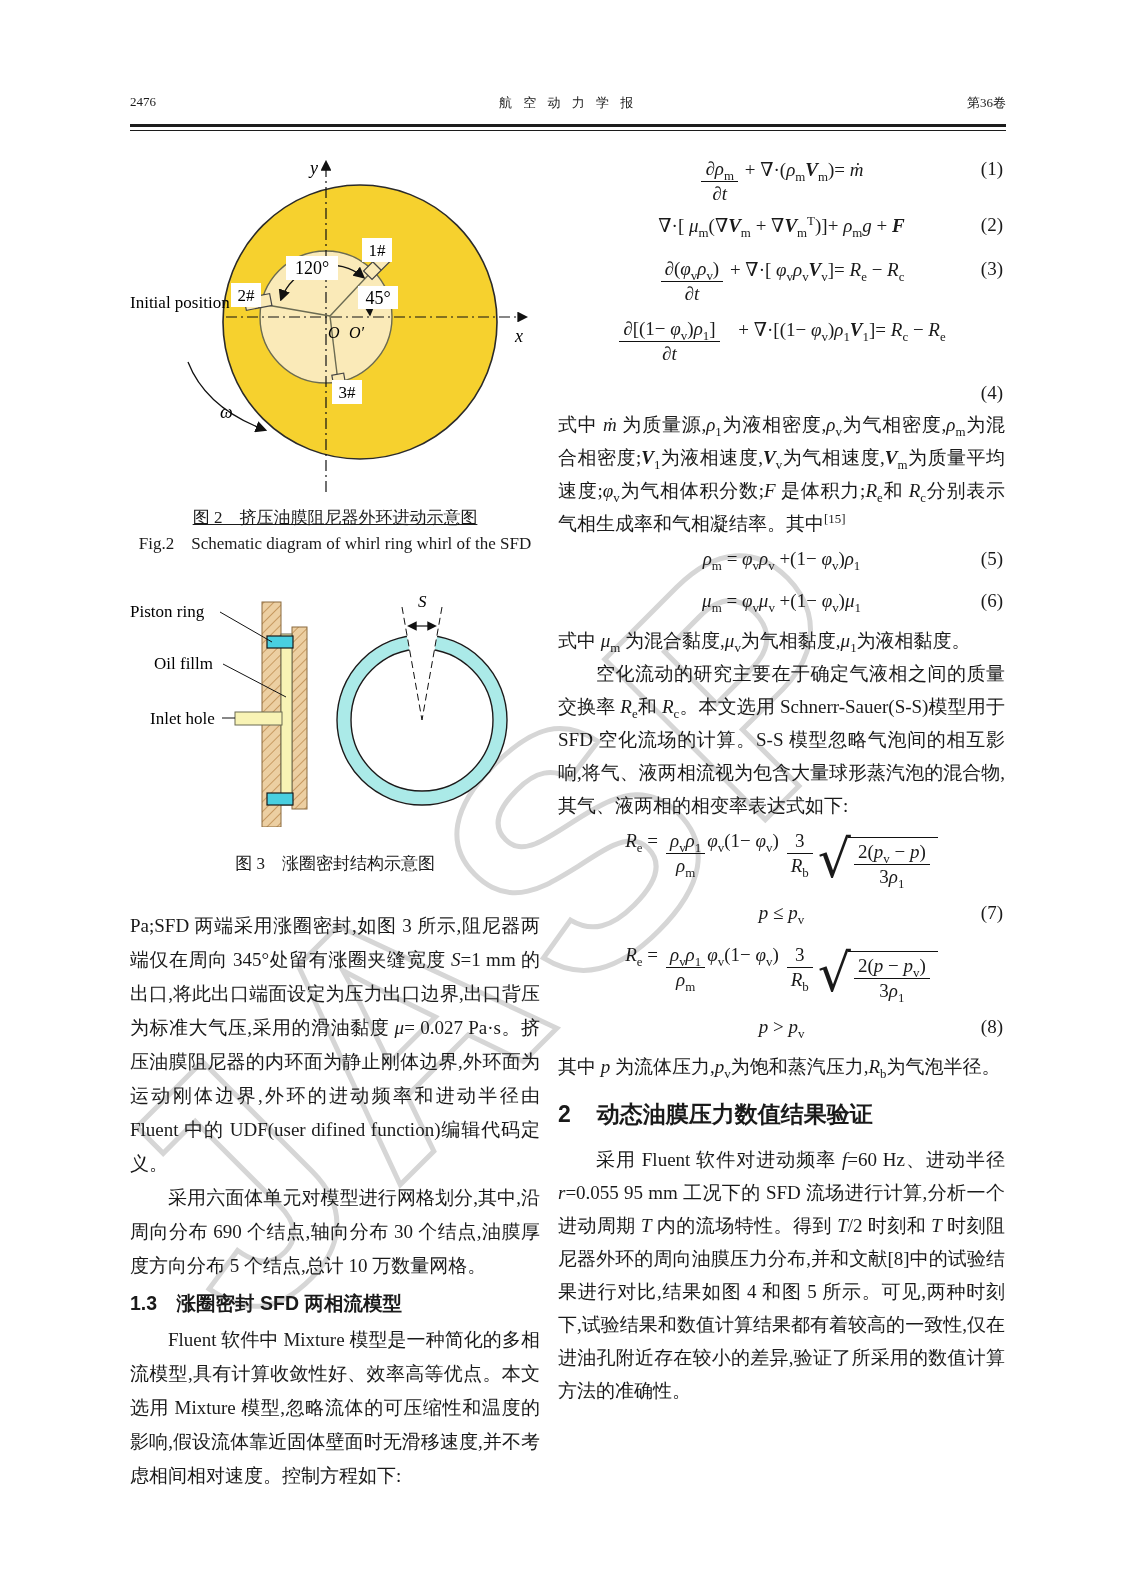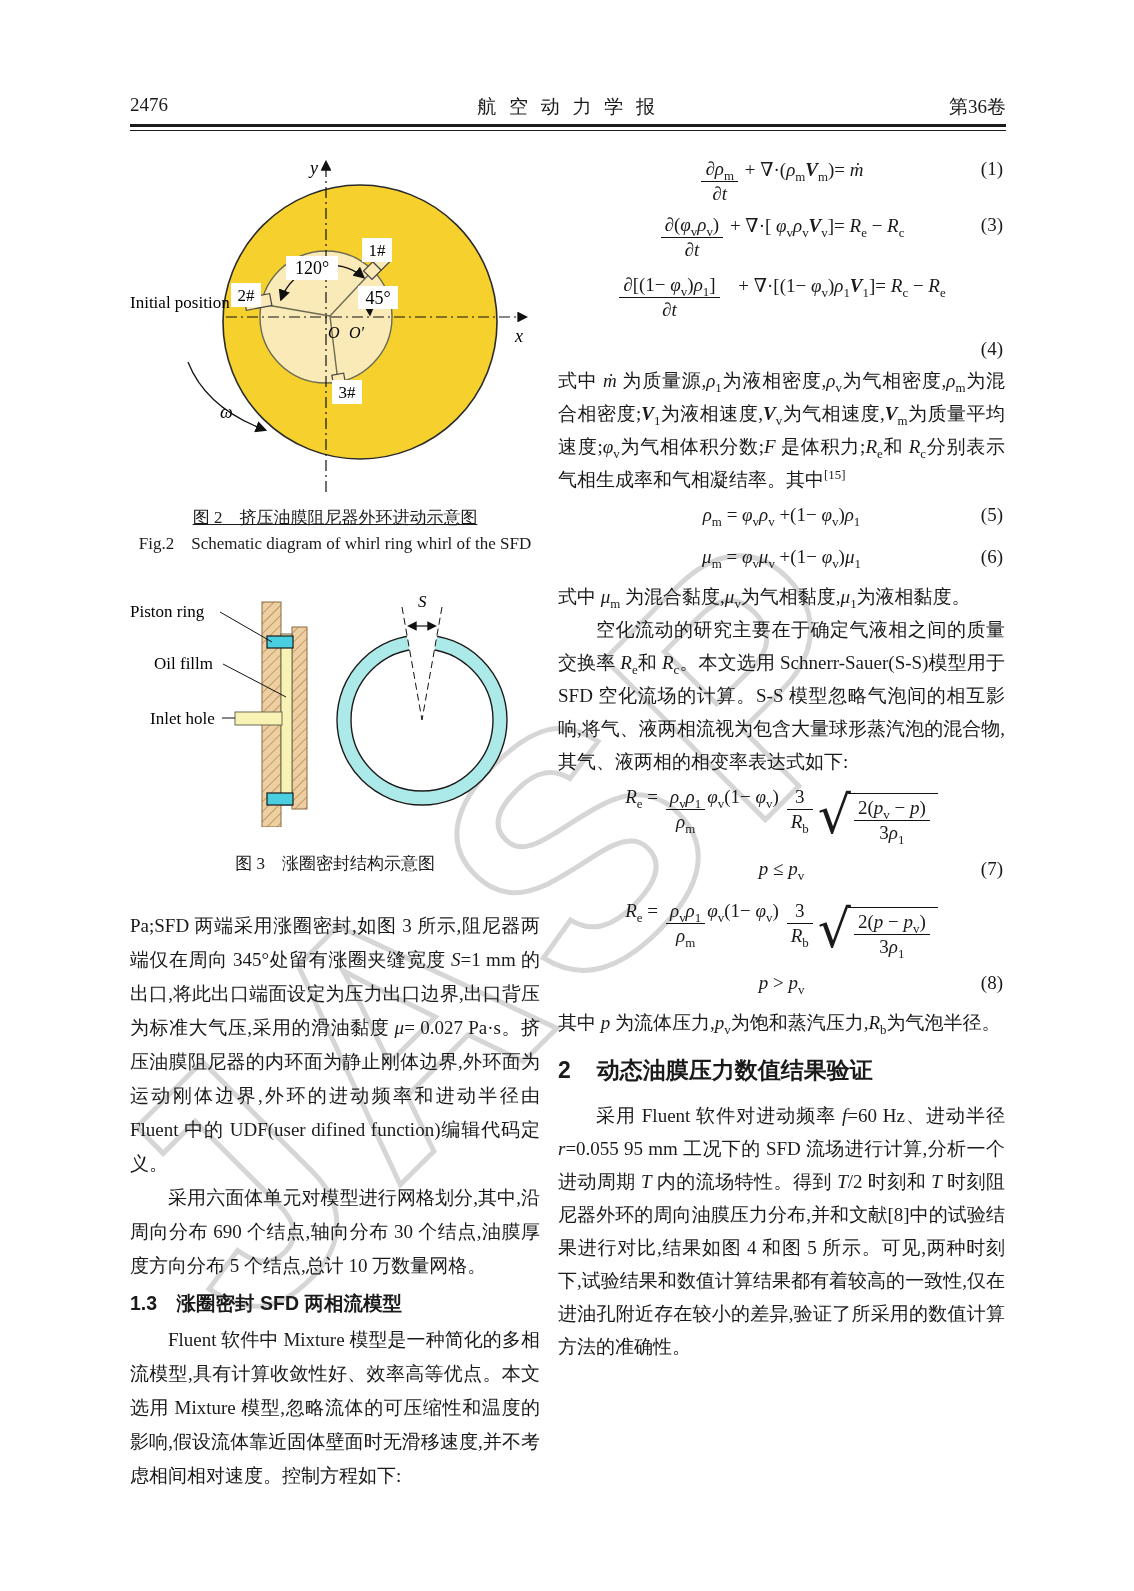--- a/index.html
+++ b/index.html
@@ -3,21 +3,21 @@
 <meta charset="utf-8">
 <style>
   html,body{margin:0;padding:0;background:#888;}
   .page{
     position:relative;width:1134px;height:1591px;margin:0 auto;background:#ffffff;
     font-family:"Liberation Serif","DejaVu Serif",serif;color:#1a1a1a;overflow:hidden;
   }
   .wm{position:absolute;left:0;top:0;z-index:0;pointer-events:none;}
   .content{position:relative;z-index:1;}
   
-  .hdr{position:absolute;left:130px;top:94px;width:876px;height:26px;font-size:19px;}
+  .hdr{position:absolute;left:130px;top:94px;width:876px;height:26px;font-size:13px;}
   .hdr .pgno{position:absolute;left:0;top:0;}
   .hdr .jt{position:absolute;left:0;right:0;text-align:center;letter-spacing:4px;}
   .hdr .vol{position:absolute;right:0;top:0;}
   .hrule{position:absolute;left:130px;top:124px;width:876px;height:3px;
          border-top:3px solid #1c1c1c;border-bottom:1px solid #1c1c1c;}
   
   .colL{position:absolute;left:130px;top:150px;width:410px;}
   .colR{position:absolute;left:558px;top:150px;width:447px;}
   .para{font-size:19px;line-height:34px;text-align:justify;text-justify:inter-character;}
   .para.lh33{line-height:33px;}
@@ -185,20 +185,24 @@
 
       <div class="eqrow" style="height:48px;">
         <span class="fr">
             <span class="n">∂<i>ρ</i><sub>m</sub></span>
             <span class="d">∂<i>t</i></span>
           </span>
         <span>&nbsp;+ ∇·(<i>ρ</i><sub>m</sub><b><i>V</i></b><sub>m</sub>)= <i>ṁ</i></span>
         <span class="eqno">(1)</span>
       </div>
 
+      <div class="eqrow" style="height:36px;">
+        <span>∇·[ <i>μ</i><sub>m</sub>(∇<b><i>V</i></b><sub>m</sub> + ∇<b><i>V</i></b><sub>m</sub><sup>T</sup>)]+ <i>ρ</i><sub>m</sub><i>g</i> + <b><i>F</i></b></span>
+        <span class="eqno">(2)</span>
+      </div>
 
       <div class="eqrow" style="height:52px;">
         <span class="fr">
             <span class="n">∂(<i>φ</i><sub>v</sub><i>ρ</i><sub>v</sub>)</span>
             <span class="d">∂<i>t</i></span>
           </span>
         <span>&nbsp;+ ∇·[ <i>φ</i><sub>v</sub><i>ρ</i><sub>v</sub><b><i>V</i></b><sub>v</sub>]= <i>R</i><sub>e</sub> − <i>R</i><sub>c</sub></span>
         <span class="eqno">(3)</span>
       </div>
 

